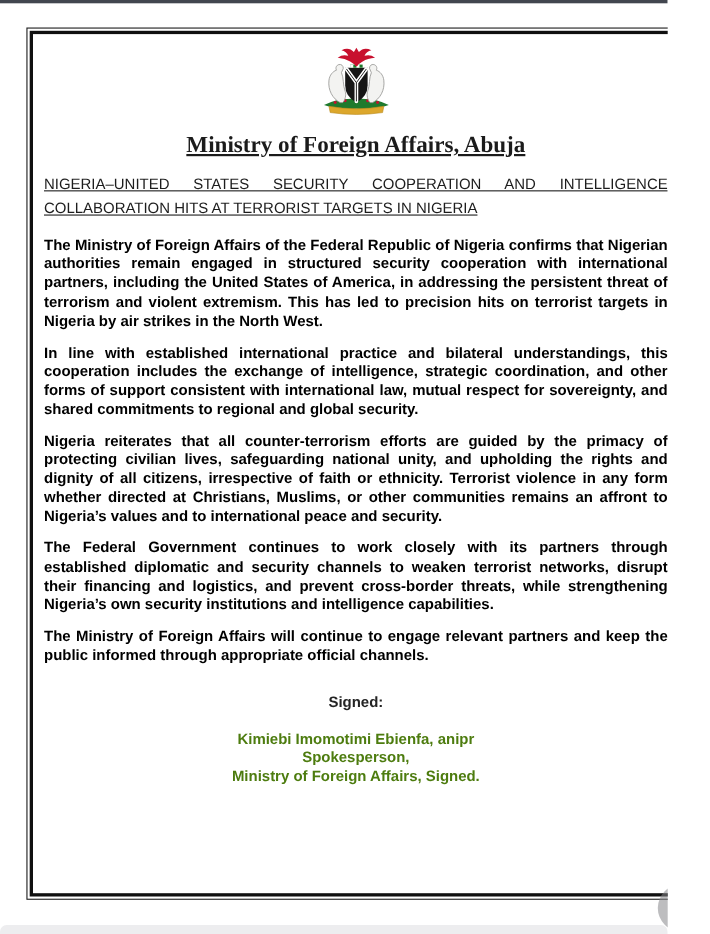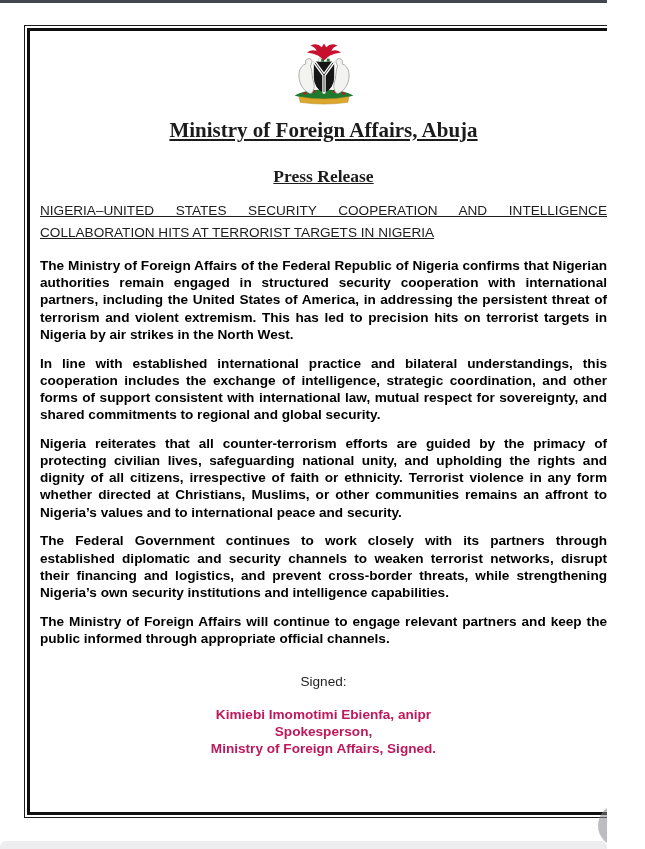--- a/index.html
+++ b/index.html
@@ -85,31 +85,31 @@
     line-height: 17.2px;
     text-align: justify;
     color: #000000;
   }
   .body-copy p:first-child { margin-top: 13px; }
 
   .signed-label {
     margin-top: 27px;
     text-align: center;
     font-size: 13.6px;
-    font-weight: normal;
+    font-weight: bold;
     color: #242424;
   }
 
   .signatory-block {
     margin-top: 17px;
     text-align: center;
     font-size: 13.6px;
     font-weight: bold;
     line-height: 17.2px;
-    color: #be185d;
+    color: #4d7c0f;
   }
   .signatory-block .line { display: block; }
   .signatory-block sup { font-size: 9px; vertical-align: super; }
 
   .bottom-bar {
     position: absolute;
     left: 0; bottom: 0;
     width: 100%; height: 8px;
     background: #ededef;
     border-radius: 6px 6px 0 0;
@@ -166,21 +166,20 @@
           <path d="M60 4 L64 11 Q72 2 84 8 Q76 10 73 17 Q82 14 90 20 Q78 21 70 26 L63 31 L60 34 L57 31 L50 26 Q42 21 30 20 Q38 14 47 17 Q44 10 36 8 Q48 2 56 11 Z" fill="#c8102e"></path>
           <path d="M56 26 Q60 30 64 26 L62 33 L58 33 Z" fill="#c8102e"></path>
 
           <path d="M16 98 Q60 106 104 98 L102 108 Q60 114 18 108 Z" fill="#dca72c" stroke="#b98a1e" stroke-width="1"></path>
         </svg>
       </span>
     </div>
 
     <div class="ministry-title">Ministry of Foreign Affairs, Abuja</div>
 
-    <div class="press-release">Press Release</div>
 
 
     <div class="headline">NIGERIA–UNITED STATES SECURITY COOPERATION AND INTELLIGENCE COLLABORATION HITS AT TERRORIST TARGETS IN NIGERIA</div>
 
     <div class="body-copy">
       <p>The Ministry of Foreign Affairs of the Federal Republic of Nigeria confirms that Nigerian authorities remain engaged in structured security cooperation with international partners, including the United States of America, in addressing the persistent threat of terrorism and violent extremism. This has led to precision hits on terrorist targets in Nigeria by air strikes in the North West.</p>
       <p>In line with established international practice and bilateral understandings, this cooperation includes the exchange of intelligence, strategic coordination, and other forms of support consistent with international law, mutual respect for sovereignty, and shared commitments to regional and global security.</p>
       <p>Nigeria reiterates that all counter-terrorism efforts are guided by the primacy of protecting civilian lives, safeguarding national unity, and upholding the rights and dignity of all citizens, irrespective of faith or ethnicity. Terrorist violence in any form whether directed at Christians, Muslims, or other communities remains an affront to Nigeria’s values and to international peace and security.</p>
       <p>The Federal Government continues to work closely with its partners through established diplomatic and security channels to weaken terrorist networks, disrupt their financing and logistics, and prevent cross-border threats, while strengthening Nigeria’s own security institutions and intelligence capabilities.</p>
       <p>The Ministry of Foreign Affairs will continue to engage relevant partners and keep the public informed through appropriate official channels.</p>

